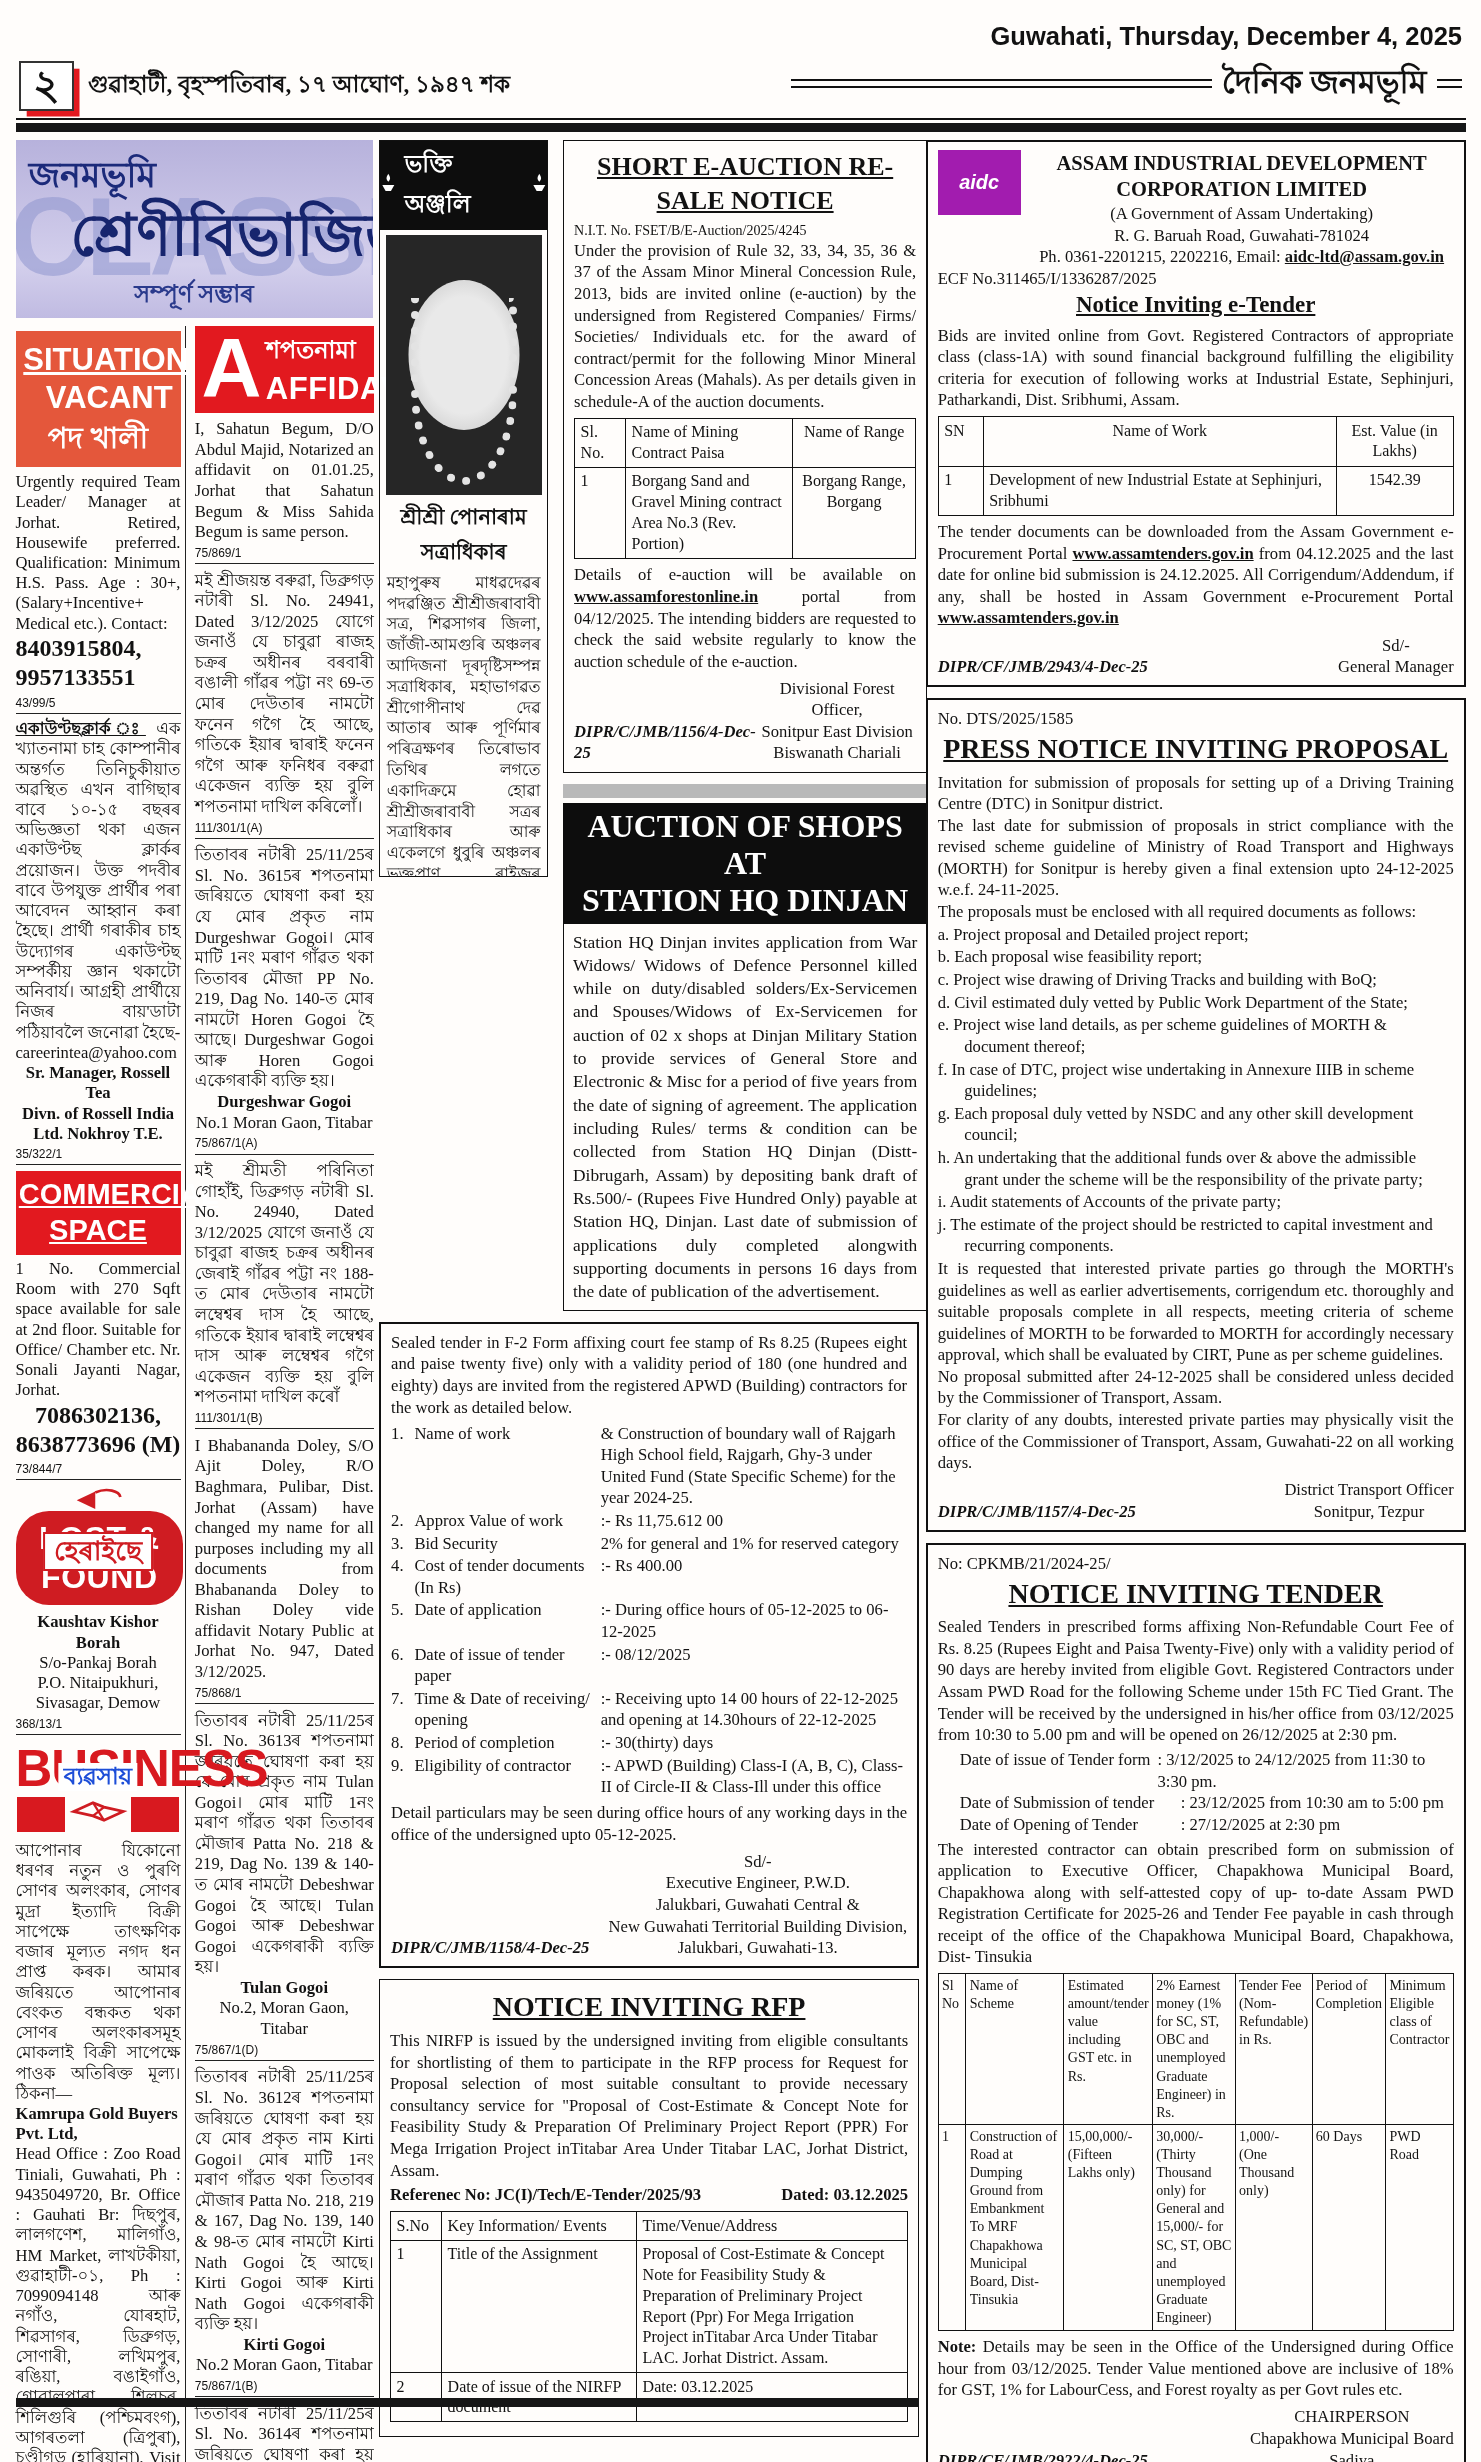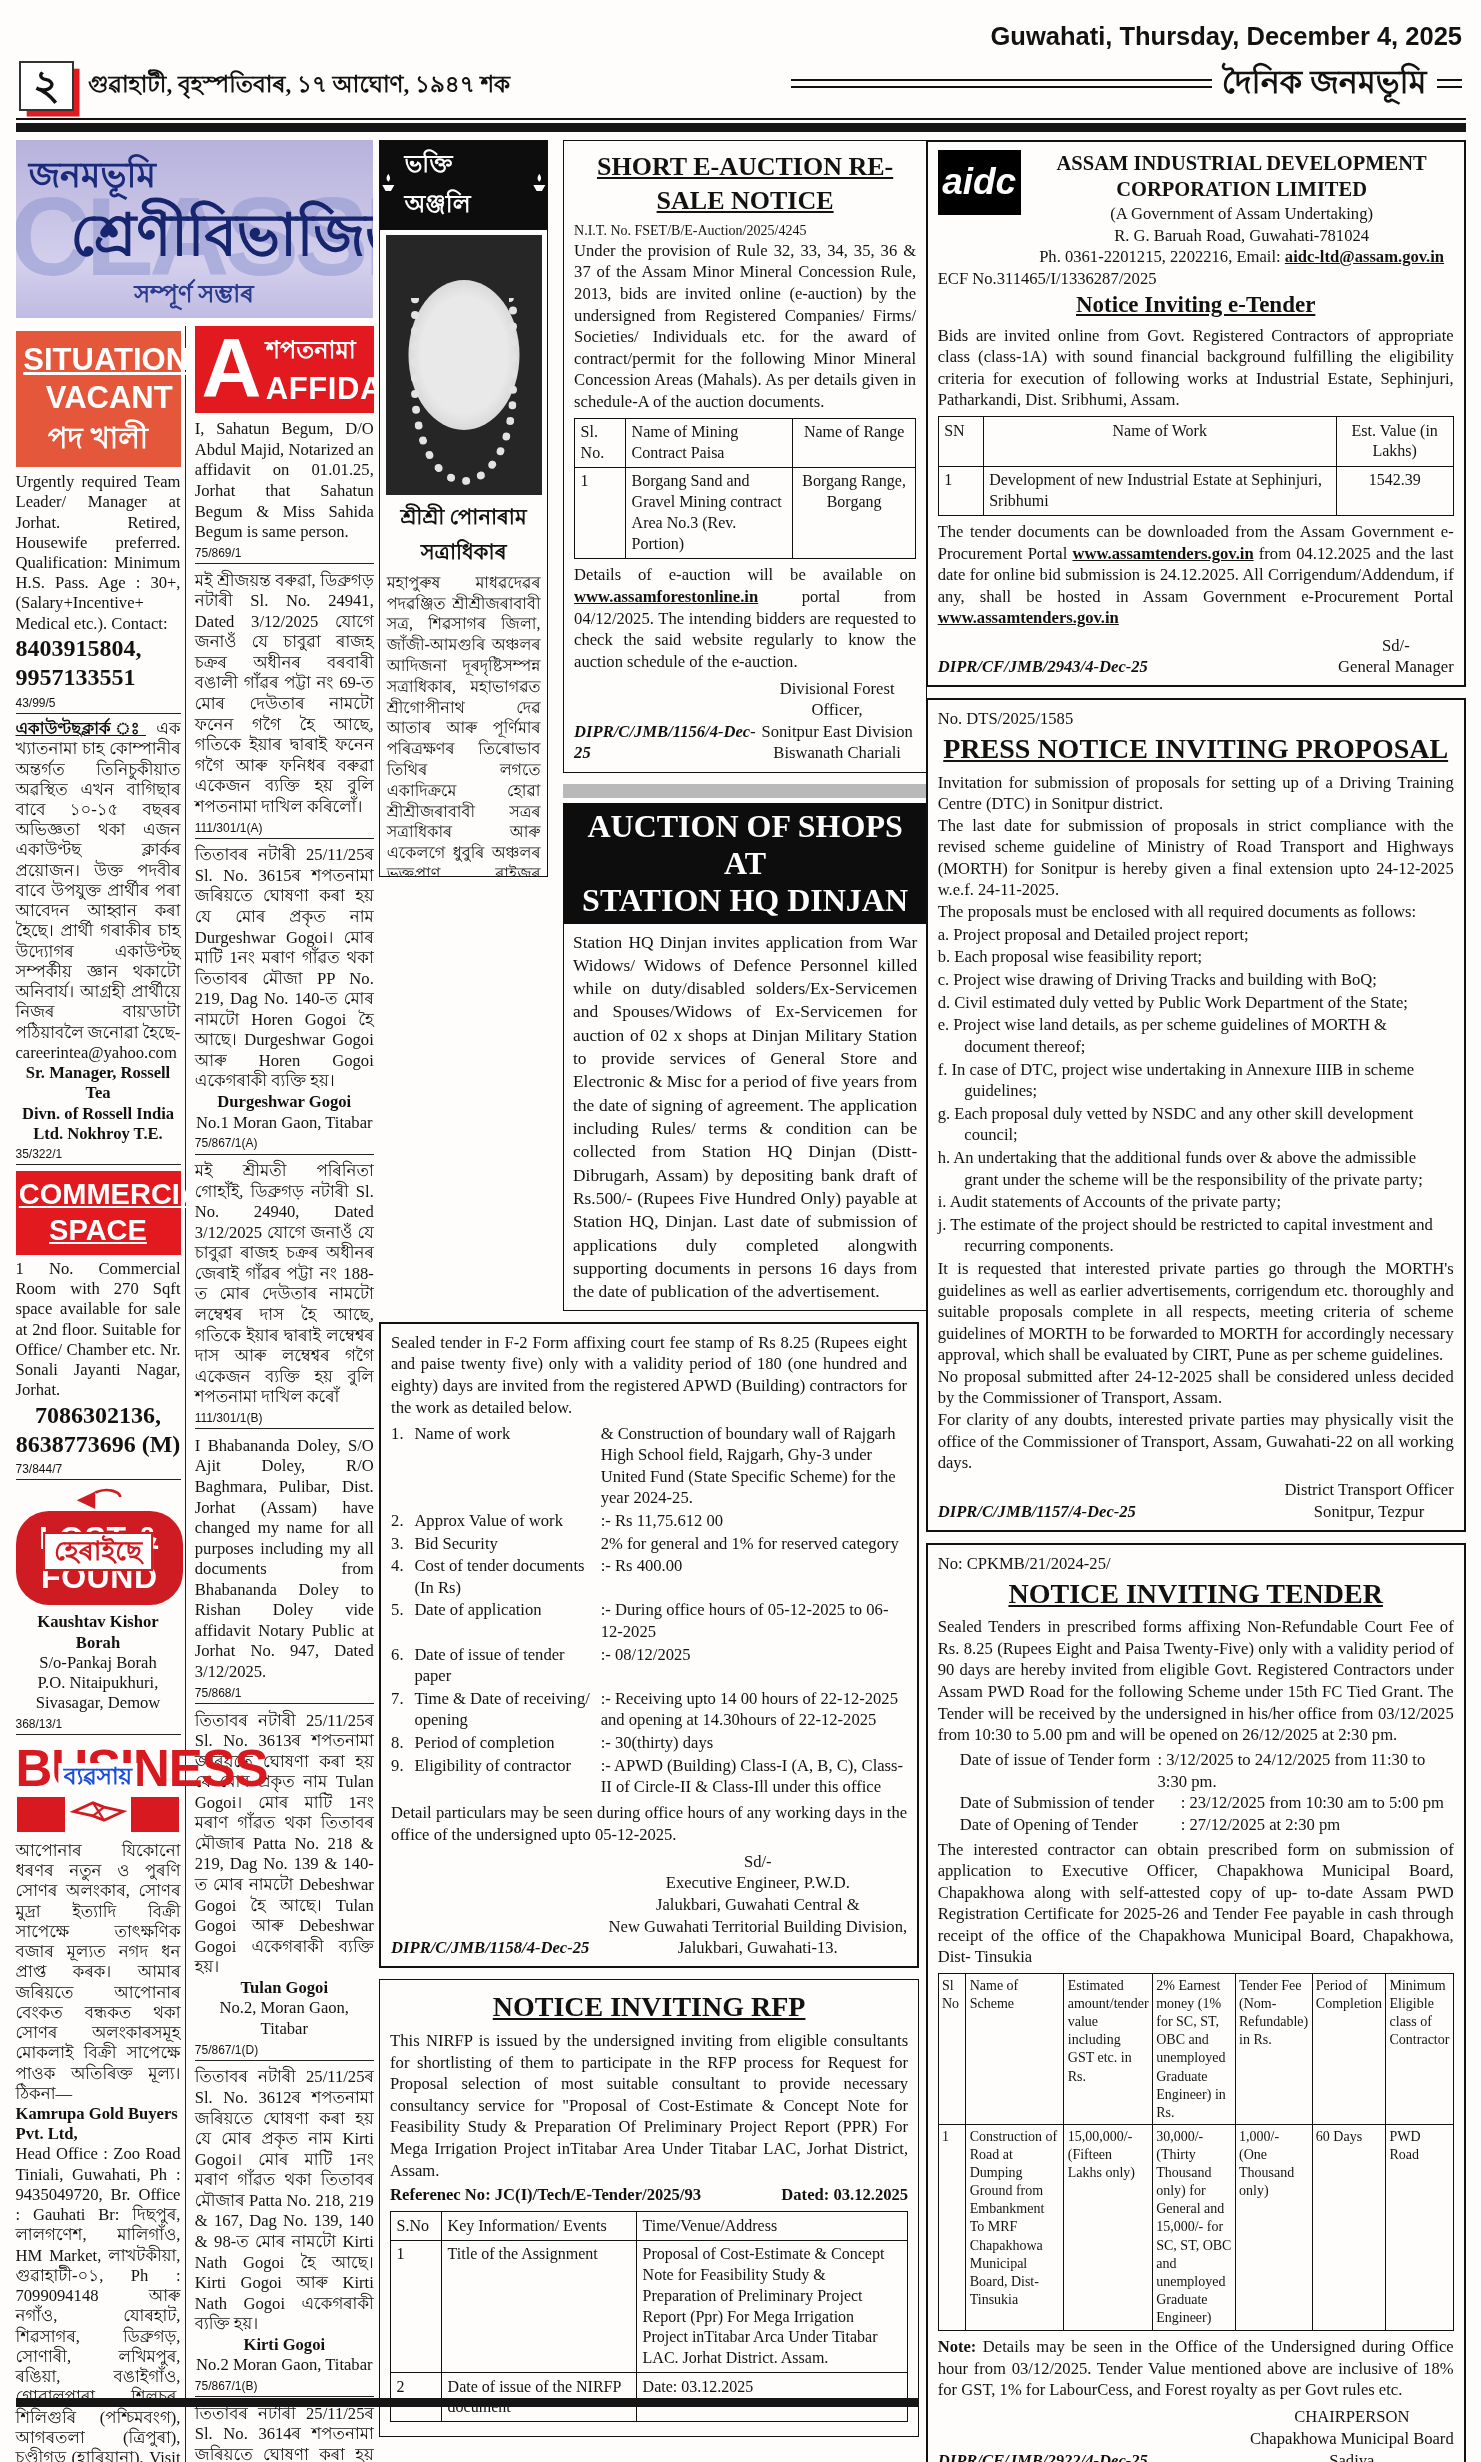--- a/index.html
+++ b/index.html
@@ -101,22 +101,22 @@
   .pwd-n{width:20px;flex:none;}
   .pwd-l{width:183px;flex:none;}
   .pwd-v{flex:1;}
   .hang{padding-left:26.6px;text-indent:-26.6px;margin:1.1px 0;}
   
   .cp-table th,.cp-table td{font-size:14px;padding:2.2px 3.3px;}
   
   .right-region > div{margin-bottom:11px;}
   .mid-region > div{margin-bottom:11px;}
   .aidc-head{display:flex;gap:8.9px;align-items:flex-start;}
-  .aidc-logo{width:83px;height:65px;background:#000000;color:#fff;display:flex;align-items:center;justify-content:center;
-             font-size:37px;font-weight:bold;font-style:italic;font-family:"Liberation Sans",sans-serif;flex:none;}
+  .aidc-logo{width:83px;height:65px;background:#a21caf;color:#fff;display:flex;align-items:center;justify-content:center;
+             font-size:20px;font-weight:bold;font-style:italic;font-family:"Liberation Sans",sans-serif;flex:none;}
   .aidc-org{flex:1;text-align:center;}
   .bottom-bar{position:absolute;left:15.5px;top:2398px;width:903px;height:8.9px;background:#161616;}
 </style>
 </head>
 <body>
 
 <div class="page">
 
   <div class="pg-head">
     <div class="ph-left">

